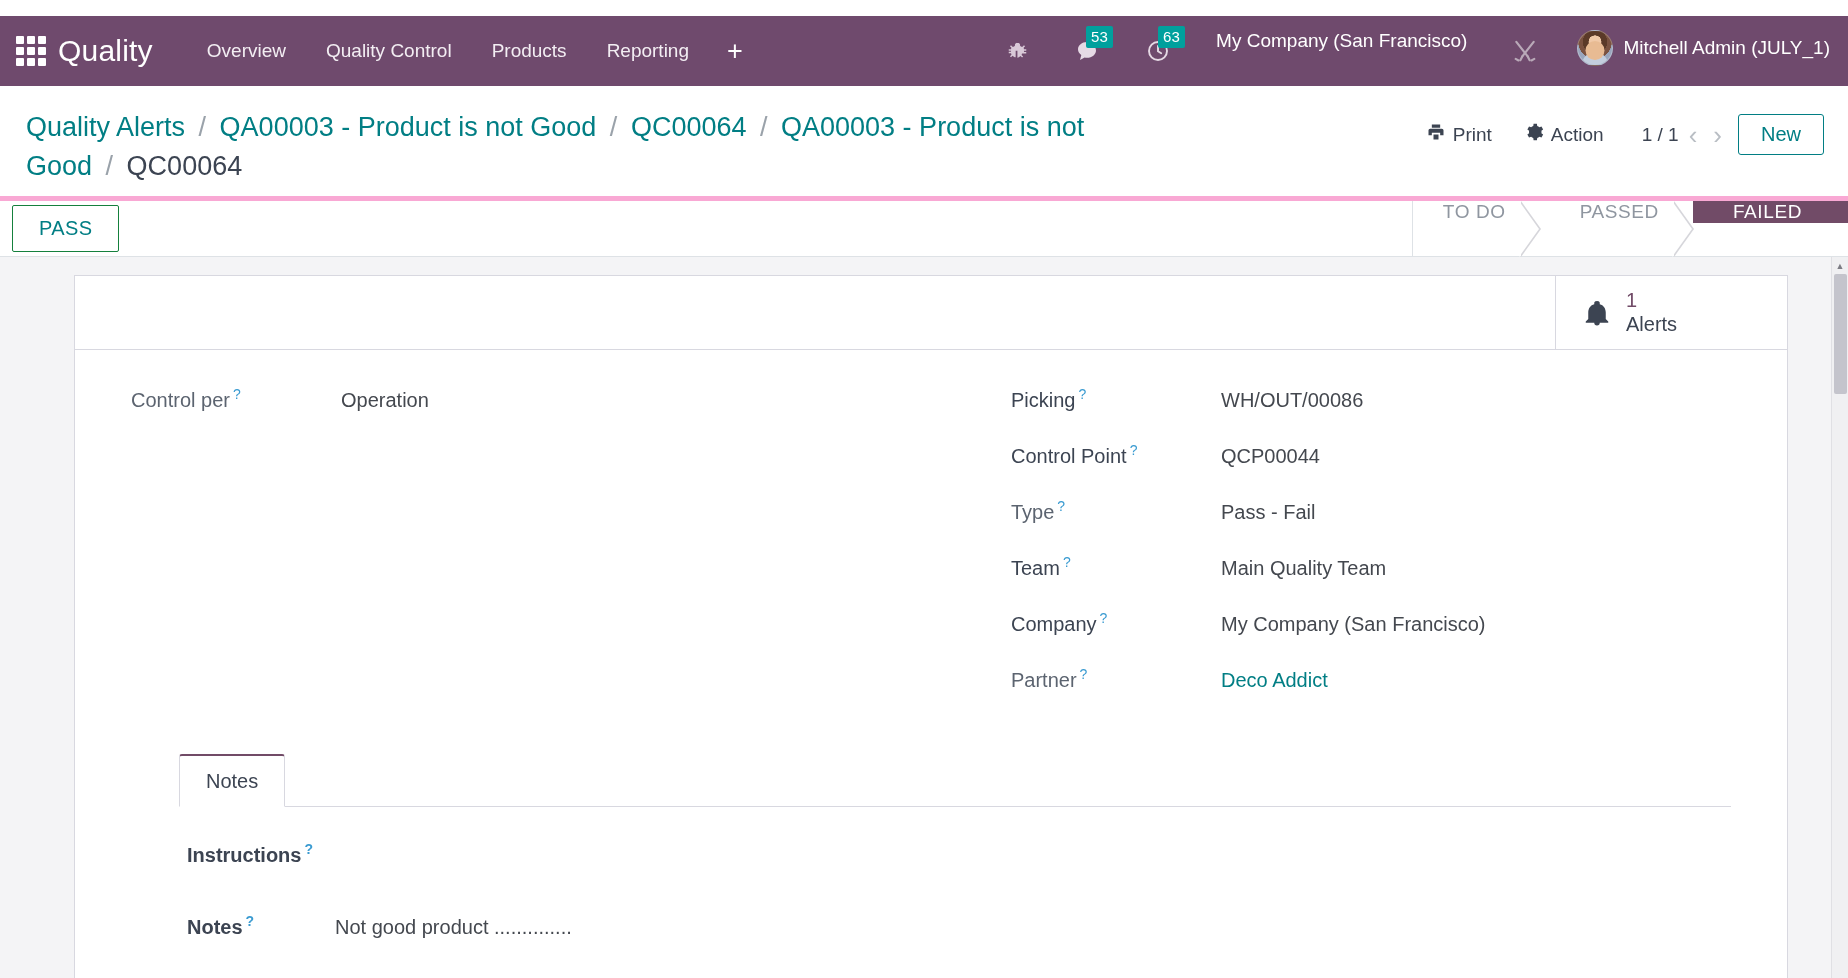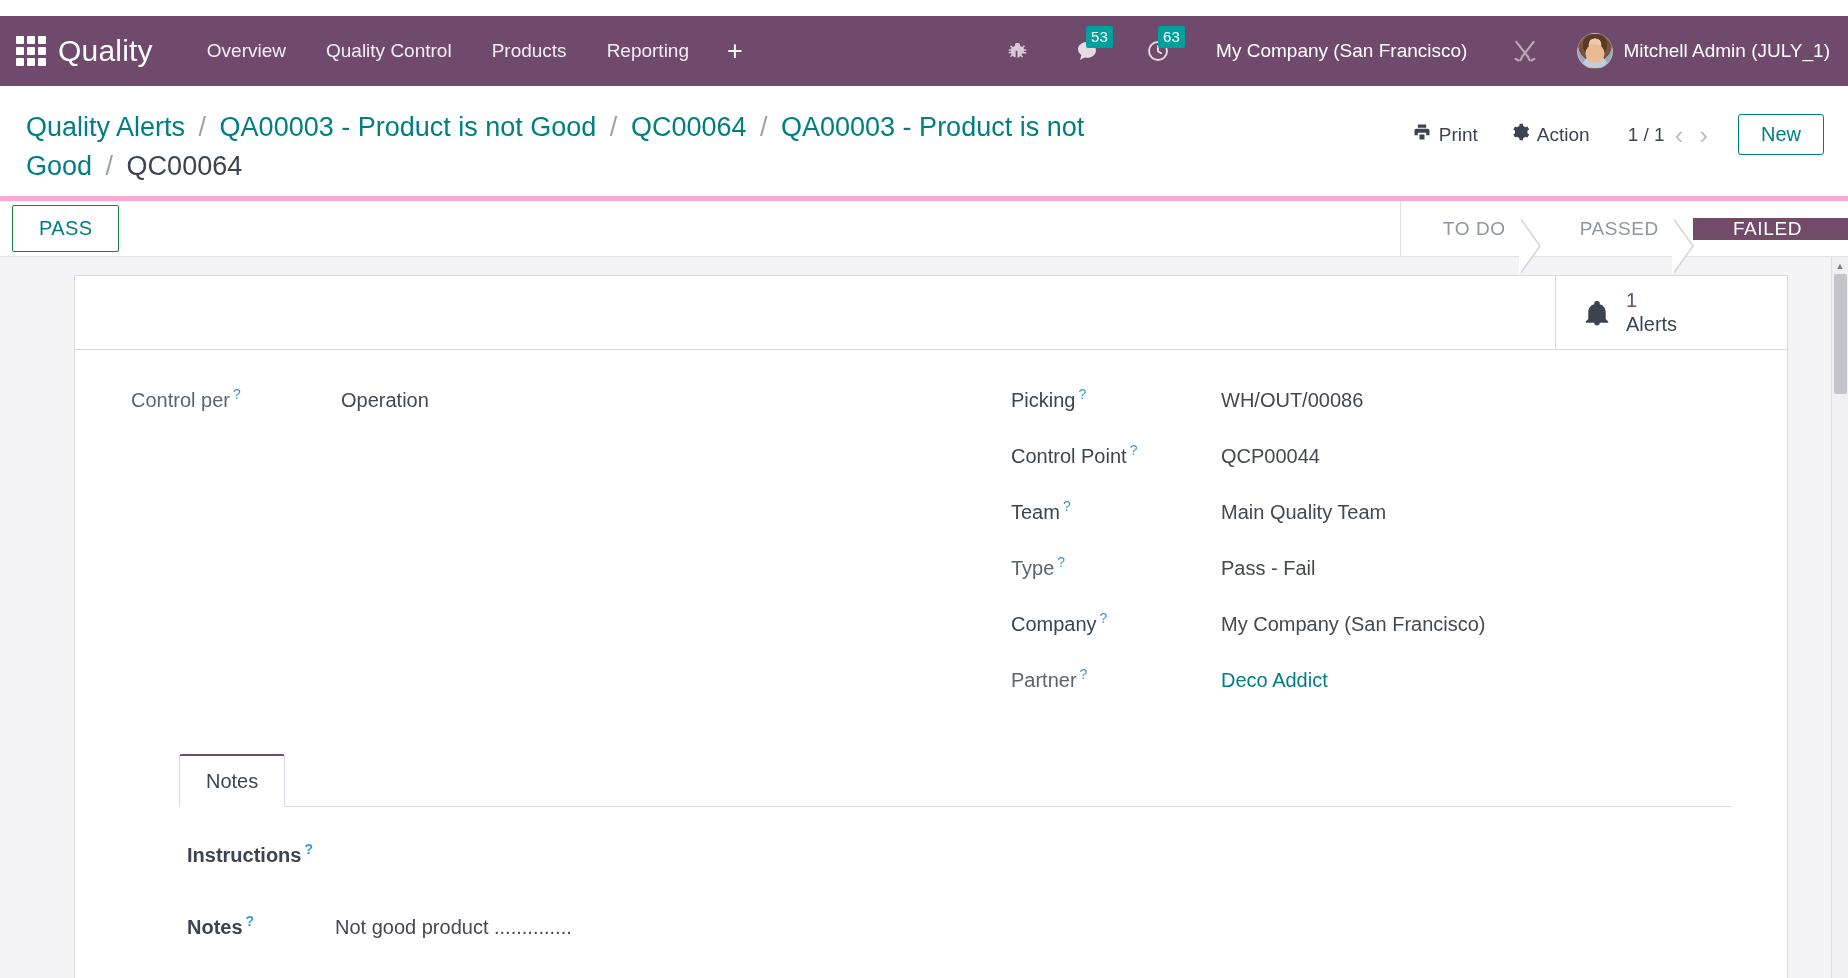--- a/index.html
+++ b/index.html
@@ -55,21 +55,21 @@
     font-size: 27px;
     color: #fff;
     padding: 2px 18px;
     cursor: pointer;
     line-height: 1;
     font-weight: 300;
   }
   .nav-right {
     margin-left: auto;
     display: flex;
-    align-items: center;
+    align-items: flex-start;
     gap: 14px;
   }
   .sys-icon {
     position: relative;
     padding: 0 16px;
     cursor: pointer;
     display: flex;
     align-items: center;
     height: 42px;
   }
@@ -180,21 +180,20 @@
     line-height: 1;
   }
   .btn-new {
     border: 1px solid #017e84;
     color: #017e84;
     background: #fff;
     font-size: 20px;
     padding: 8px 22px;
     border-radius: 3px;
     cursor: pointer;
-    margin-left: 14px;
     white-space: nowrap;
   }
 
   
   .statusbar {
     display: flex;
     align-items: stretch;
     background: #ffffff;
     border-bottom: 1px solid #dee2e6;
     height: 56px;
@@ -208,23 +207,22 @@
     font-size: 20px;
     font-weight: 400;
     letter-spacing: .4px;
     padding: 11px 26px;
     cursor: pointer;
     border-radius: 2px;
   }
   .sb-right {
     margin-left: auto;
     display: flex;
-    align-items: center;
+    align-items: flex-start;
     border-left: 1px solid #dee2e6;
-    padding-left: 12px;
   }
   .stage {
     position: relative;
     display: flex;
     align-items: center;
     padding: 0 34px 0 40px;
     font-size: 19px;
     letter-spacing: .6px;
     color: #8f96a0;
     background: #ffffff;
@@ -545,31 +543,31 @@
           </div>
 
           <div class="field-row">
             <div class="field-label bold">
               <span>Control Point</span><span class="help-mark">?</span>
             </div>
             <div class="field-value">QCP00044</div>
           </div>
 
           <div class="field-row">
+            <div class="field-label">
+              <span>Type</span><span class="help-mark">?</span>
+            </div>
+            <div class="field-value">Pass - Fail</div>
+          </div>
+
+          <div class="field-row">
             <div class="field-label bold">
               <span>Team</span><span class="help-mark">?</span>
             </div>
             <div class="field-value">Main Quality Team</div>
-          </div>
-
-          <div class="field-row">
-            <div class="field-label">
-              <span>Type</span><span class="help-mark">?</span>
-            </div>
-            <div class="field-value">Pass - Fail</div>
           </div>
 
           <div class="field-row">
             <div class="field-label bold">
               <span>Company</span><span class="help-mark">?</span>
             </div>
             <div class="field-value">My Company (San Francisco)</div>
           </div>
 
           <div class="field-row">

